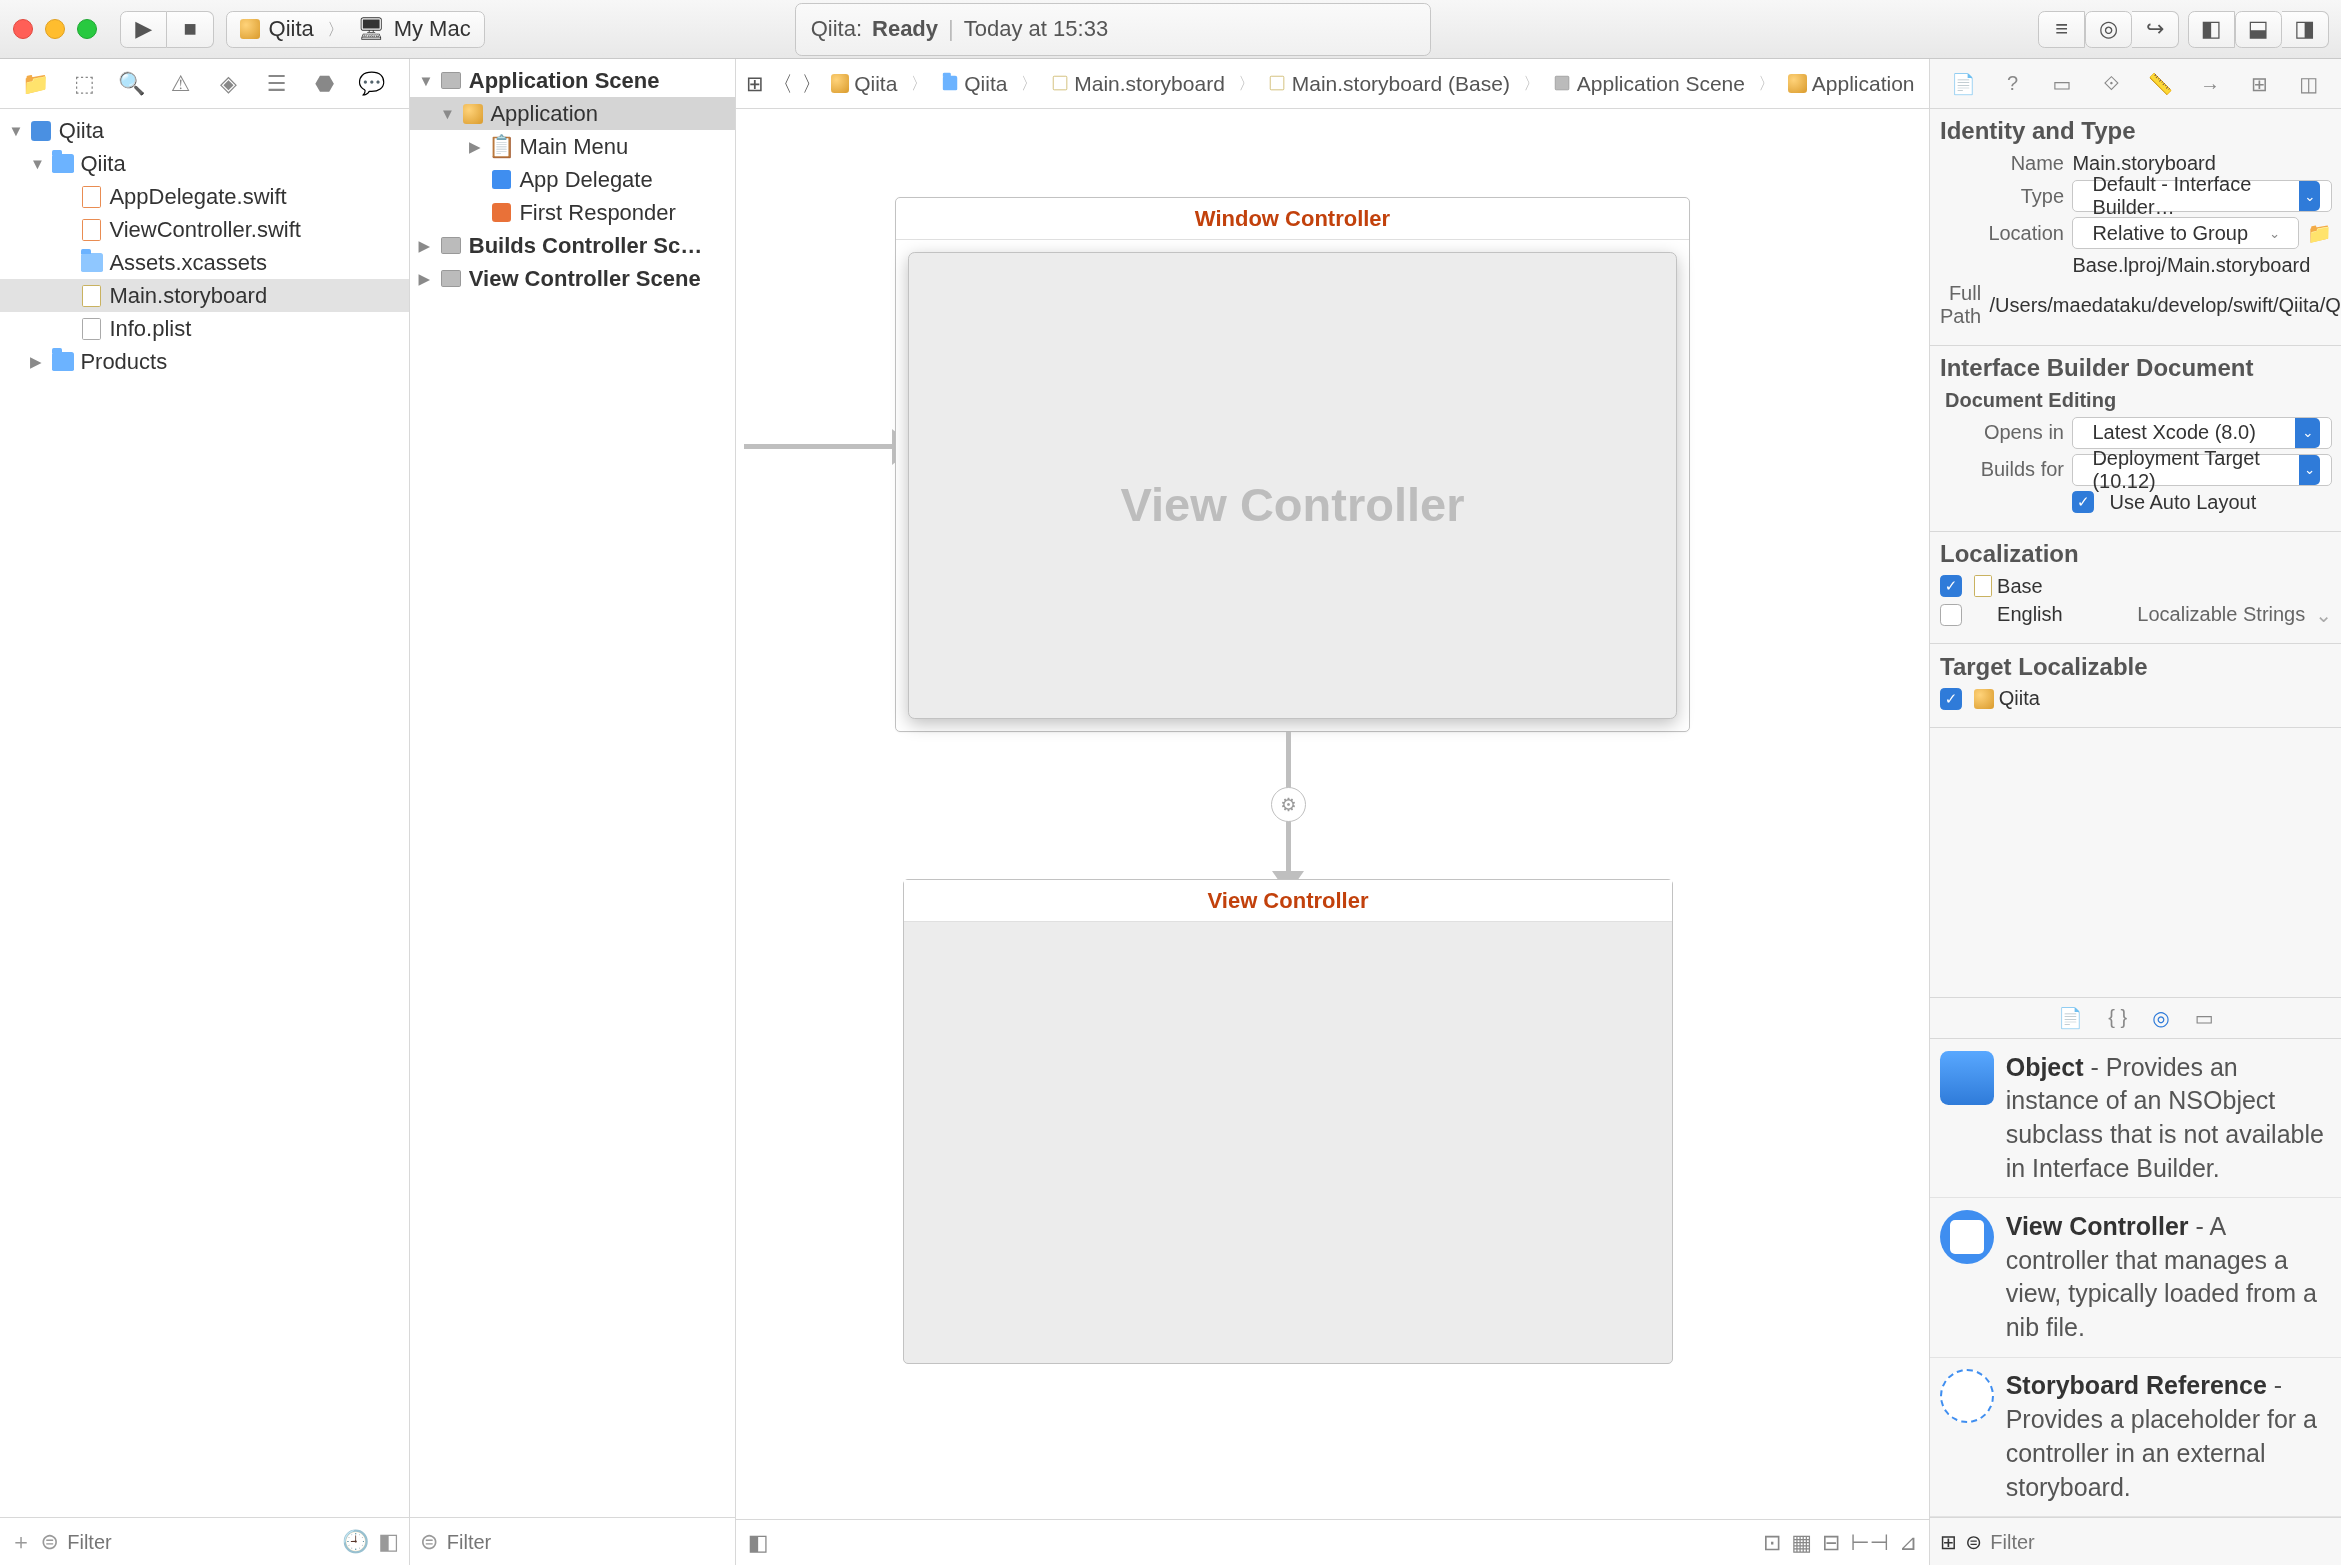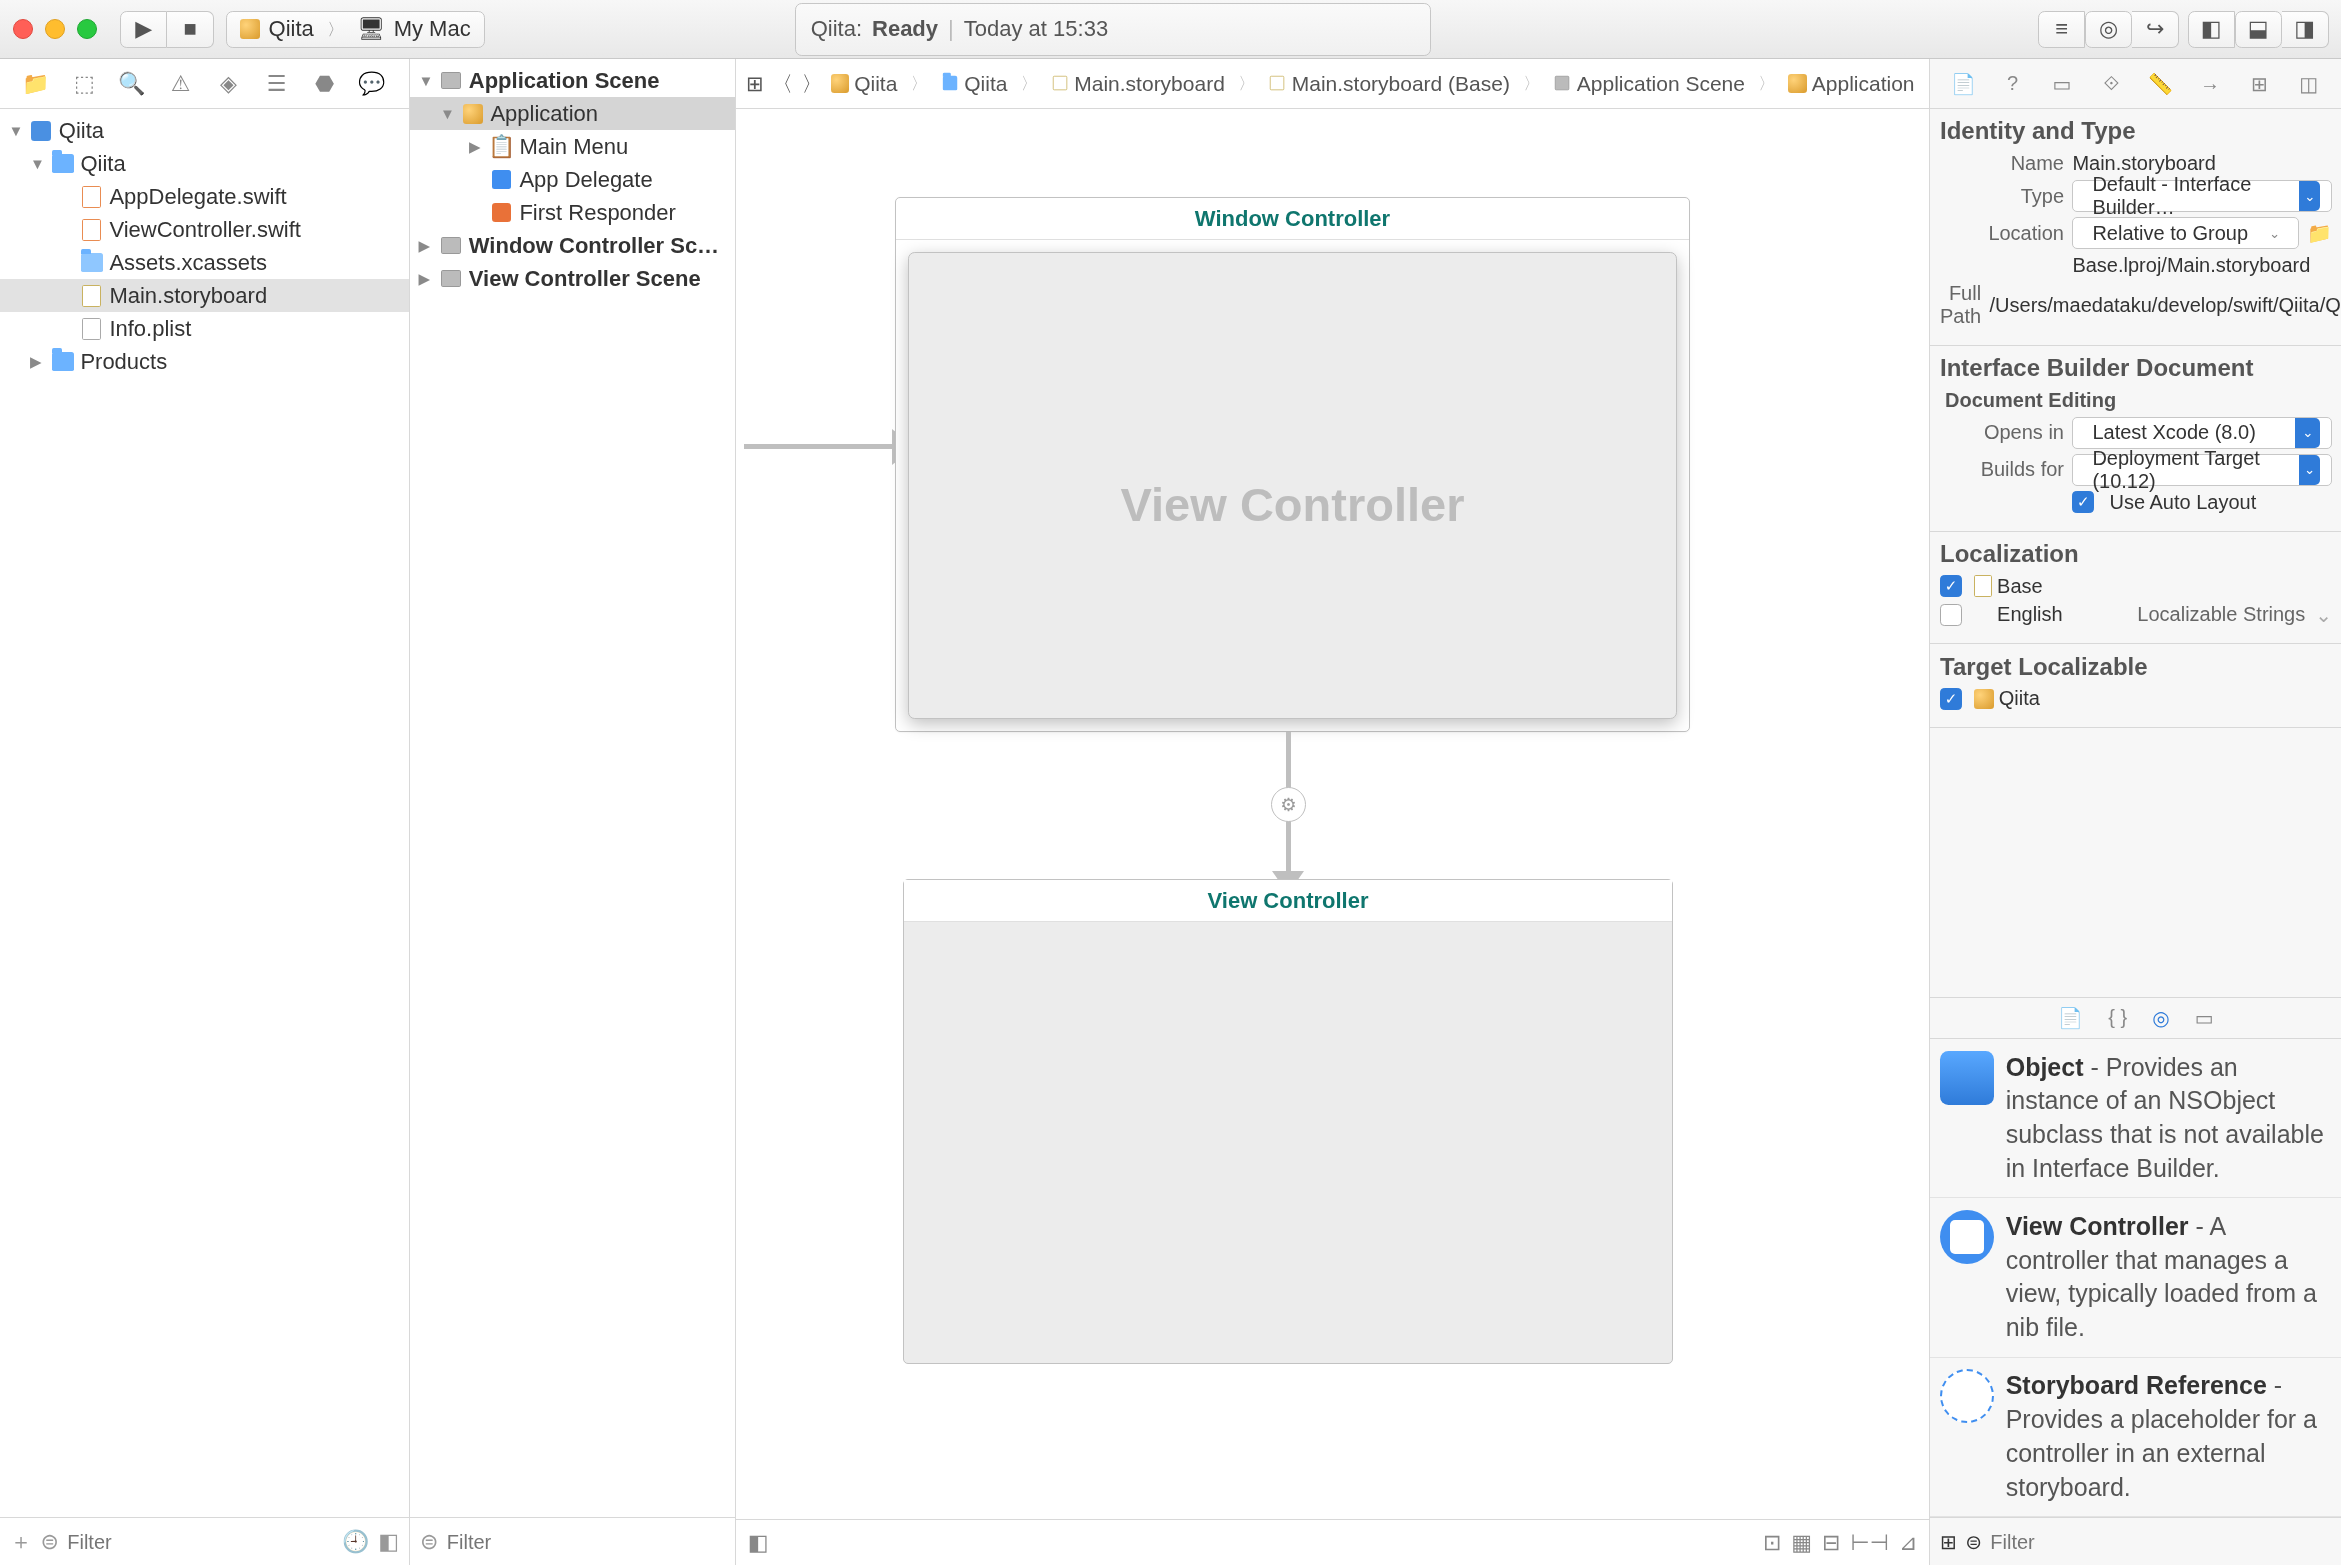--- a/index.html
+++ b/index.html
@@ -47,21 +47,21 @@
 .outline-tree { flex:1; overflow:auto; padding-top:5px; }
 .outline .nrow.sel { background:#d5d5d5; }
 
 
 .canvas-area { flex:1; display:flex; flex-direction:column; background:#fff; }
 .jump-bar { height:50px; border-bottom:0.8px solid #d8d8d8; display:flex; align-items:center; padding:0 10px; gap:8.4px; color:#555; font-size:21px; }
 .jump-bar .jb { display:flex; align-items:center; gap:5px; }
 .jump-bar .chev { color:#bbb; margin:0 5px; font-size:16.7px; }
 .canvas { flex:1; position:relative; background:#fff; overflow:hidden; }
 .win-ctrl-box { position:absolute; left:159px; top:88px; width:795px; height:535px; border:0.8px solid #c2c2c2; border-radius:5px; background:#fff; box-shadow:0 0.8px 1.7px rgba(0,0,0,0.03); }
-.wcb-title { height:42px; border-bottom:0.8px solid #e0e0e0; display:flex; align-items:center; justify-content:center; font-weight:600; color:#0f766e;text-align:center; }
+.wcb-title { height:42px; border-bottom:0.8px solid #e0e0e0; display:flex; align-items:center; justify-content:center; font-weight:600; color:#c2410c;text-align:center; }
 .window-inner { position:absolute; left:11.7px; top:54px; right:11.7px; bottom:11.7px; background:#ececec; border:0.8px solid #c2c2c2; border-radius:6.7px; box-shadow:0 5px 16.7px rgba(0,0,0,0.25); overflow:hidden; }
 .window-inner .wtitle { height:37px; background:linear-gradient(#f5f5f5,#e6e6e6); border-bottom:0.8px solid #cfcfcf; display:flex; align-items:center; justify-content:center; position:relative; color:#6a6a6a; }
 .window-inner .wtraffic { position:absolute; left:8.4px; top:8.4px; display:flex; gap:8.4px; }
 .window-inner .wtraffic .tl { width:15px; height:15px; }
 .window-inner .wbody { position:absolute; inset:37px 0 0 0; display:flex; align-items:center; justify-content:center; }
 .vc-label { font-size:47px; font-weight:700; color:#bdbdbd; }
 .segue-arrow { position:absolute; left:8.4px; top:335px; width:151px; height:5px; background:#bfbfbf; }
 .segue-arrow::after { content:''; position:absolute; right:-20px; top:-15px; border-left:23.4px solid #bfbfbf; border-top:18.4px solid transparent; border-bottom:18.4px solid transparent; }
 .vc-box { position:absolute; left:167px; top:770px; width:770px; height:485px; border:0.8px solid #c2c2c2; border-radius:5px; background:#ececec; }
 .vc-box .wcb-title { background:#fff; }
@@ -267,21 +267,21 @@
           <span class="icon">
             <span class="icon-first"></span>
           </span>
           <span>First Responder</span>
         </div>
       <div class="nrow">
           <span class="disc">▶</span>
           <span class="icon">
             <span class="icon-scene"></span>
           </span>
-          <b>Window Controller Sc…</b>
+          <b>Builds Controller Sc…</b>
         </div>
       <div class="nrow">
           <span class="disc">▶</span>
           <span class="icon">
             <span class="icon-scene"></span>
           </span>
           <b>View Controller Scene</b>
         </div>
     </div>
     <div class="nav-filter">

